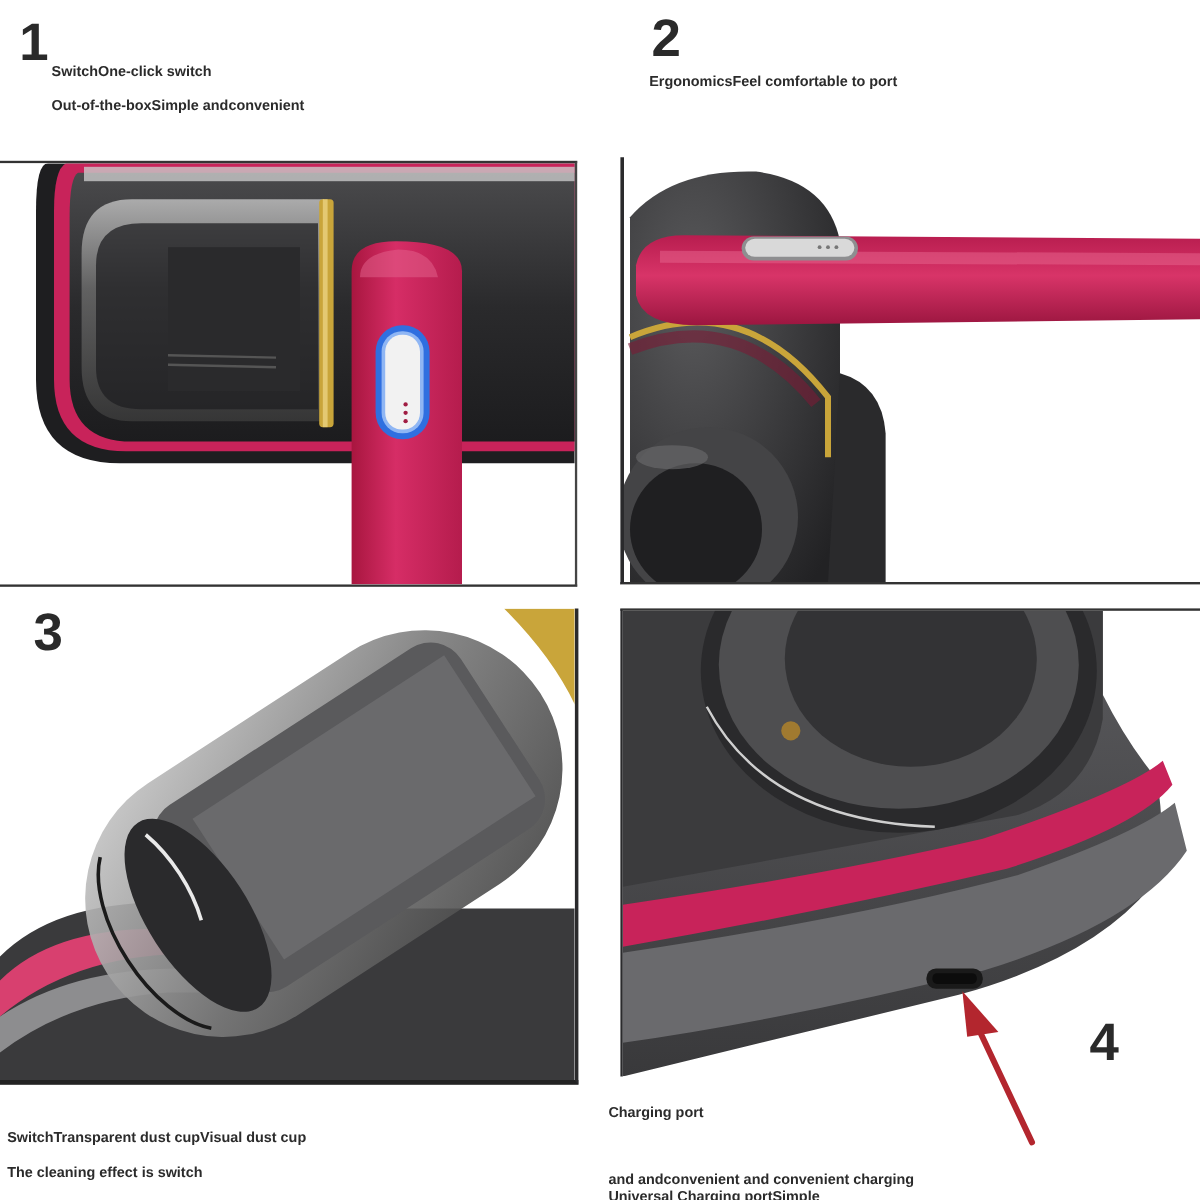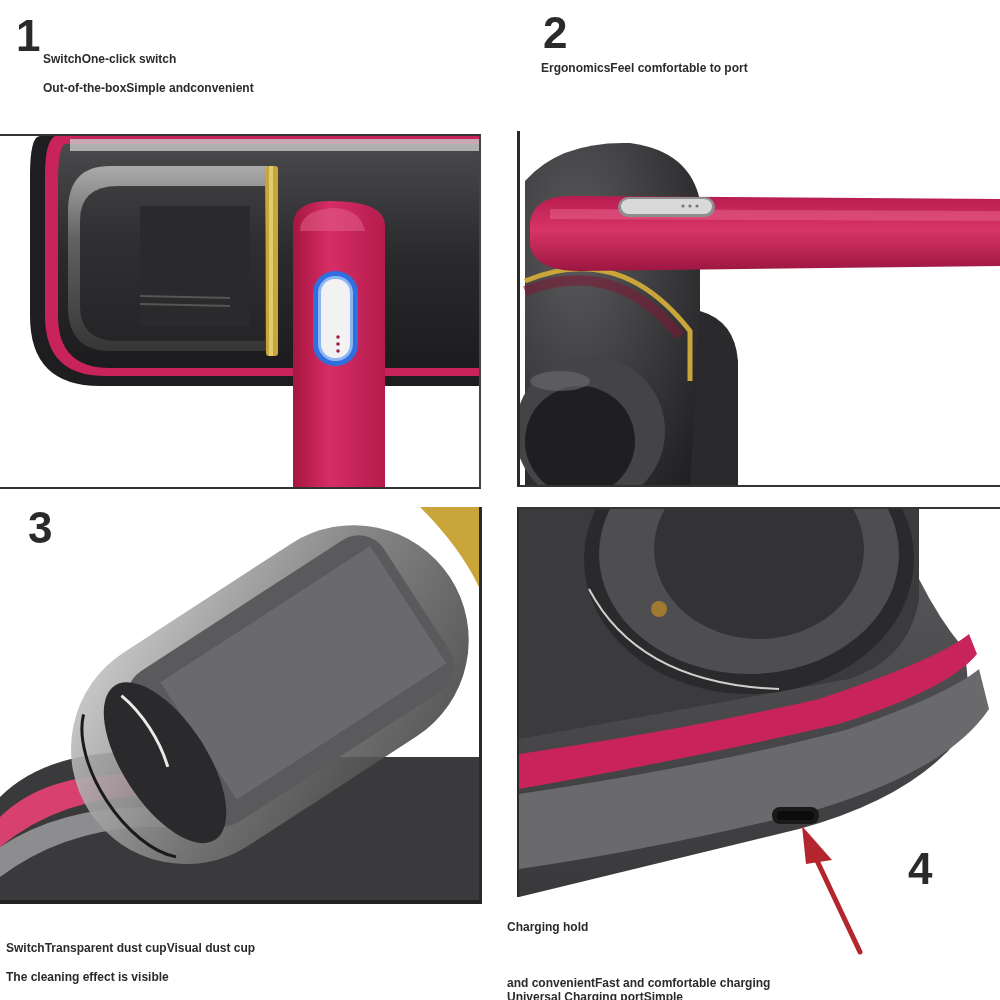--- a/index.html
+++ b/index.html
@@ -156,24 +156,24 @@
 
     <path d="M0 285 Q200 255 330 220 Q430 185 460 160 L470 200 Q430 260 300 300 Q140 340 0 360 Z" fill="#6a6a6d"></path>
 
     <rect x="253" y="298" width="47" height="17" rx="8" fill="#1a1a1a"></rect>
     <rect x="258" y="302" width="37" height="9" rx="4" fill="#0c0c0c"></rect>
   </svg>
 </div>
 
 <div class="num" style="left:28px; top:506px;">3</div>
 <div class="cap" style="left:6px; top:934px;text-align:center;">SwitchTransparent dust cupVisual dust cup</div>
-<div class="cap" style="left:6px; top:963px;">The cleaning effect is visible</div>
+<div class="cap" style="left:6px; top:963px;">The cleaning effect is switch</div>
 
 <div class="num" style="left:908px; top:847px;">4</div>
 
 <svg style="position:absolute; left:790px; top:820px; width:90px; height:140px;" viewBox="0 0 90 140">
   <line x1="70" y1="132" x2="22" y2="30" stroke="#b3262e" stroke-width="5" stroke-linecap="round"></line>
   <polygon points="12,6 42,40 16,44" fill="#b3262e"></polygon>
 </svg>
 
-<div class="cap" style="left:507px; top:913px;">Charging hold</div>
+<div class="cap" style="left:507px; top:913px;">Charging port</div>
 <div class="cap" style="left:507px; top:983px;">Universal Charging portSimple</div>
-<div class="cap" style="left:507px; top:969px;">and convenientFast and comfortable charging</div>
+<div class="cap" style="left:507px; top:969px;">and andconvenient and convenient charging</div>
 
 </body></html>

